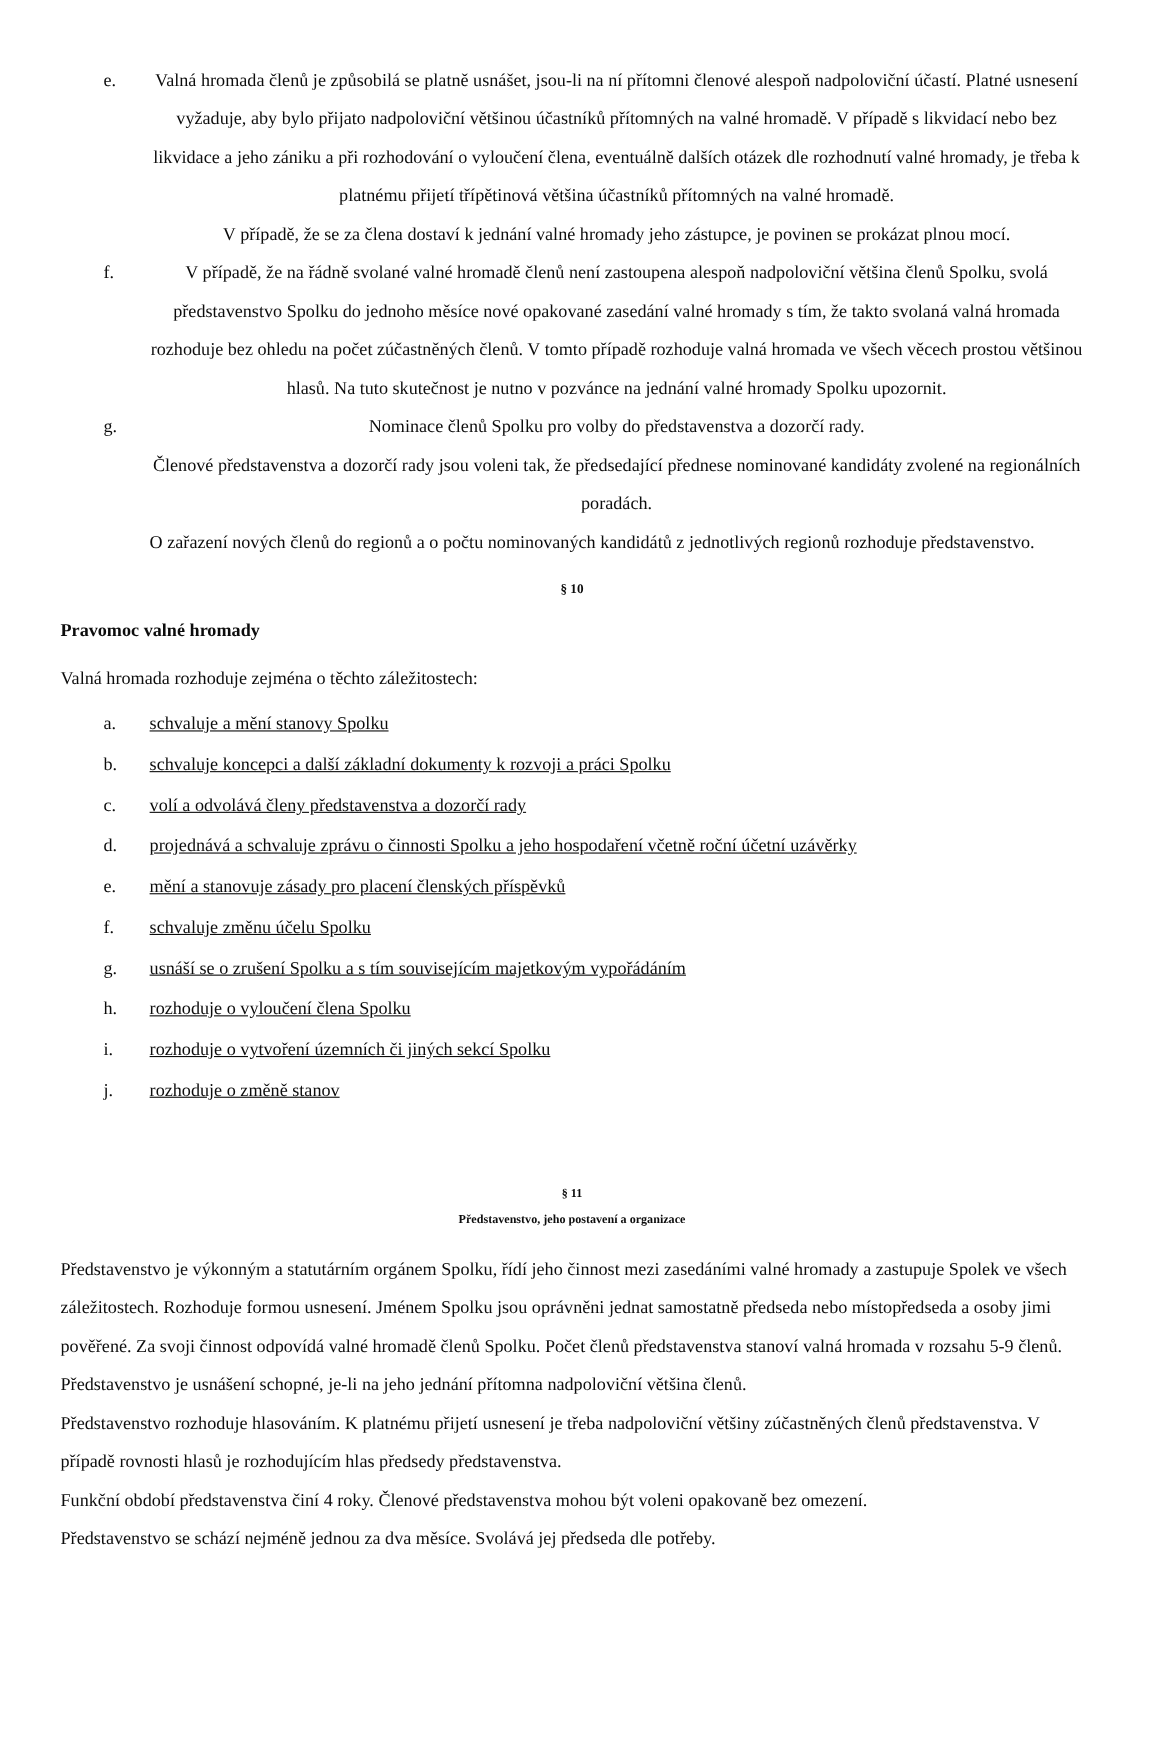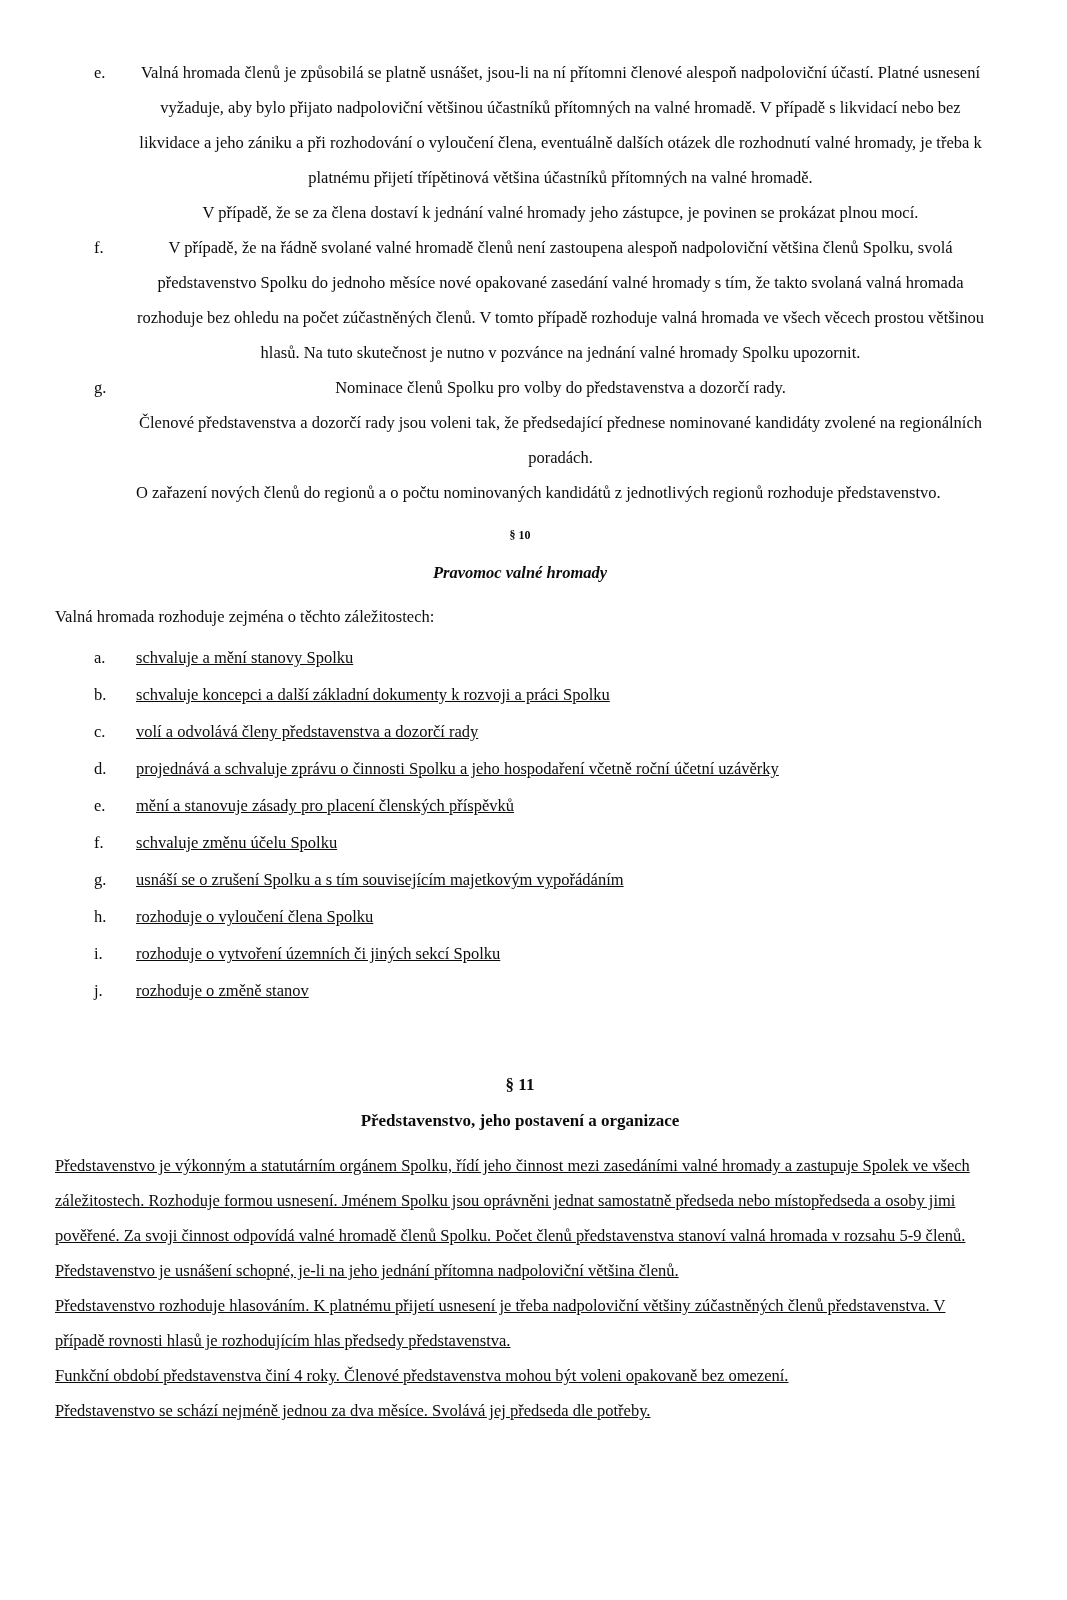--- a/index.html
+++ b/index.html
@@ -51,23 +51,22 @@
     margin: 6px 0 0 0;
     font-size: 12px;
     font-weight: bold;
     text-align: center;
     line-height: 38px;
   }
   .sec10-title {
     margin: 0;
     font-size: 16.5px;
     font-weight: bold;
-    text-align: center;
+    text-align: left;
     line-height: 38px;
-    font-style: italic;
   }
   .intro {
     margin-top: 7px;
     line-height: 35px;
   }
 
   
   .sub-list { margin-top: 5px; }
   .li2 { display: flex; align-items: flex-start; }
   .li2 .marker {
@@ -78,29 +77,29 @@
   }
   .li2 .item-text {
     flex: 1;
     line-height: 37px;
     text-decoration: underline;
   }
 
   
   .sec11-head { margin-top: 64px; }
   .sec11-num, .sec11-title {
-    margin: 12px;
-    font-size: 17px;
+    margin: 0;
+    font-size: 11px;
     font-weight: bold;
     text-align: center;
     line-height: 24px;
   }
 
   
-  .body-paras { margin-top: 15px; text-decoration: underline; }
+  .body-paras { margin-top: 15px; }
   .body-paras p {
     line-height: 35px;
     text-align: left;
   }
 </style>
 </head>
 <body>
 
 <div class="page">
 

